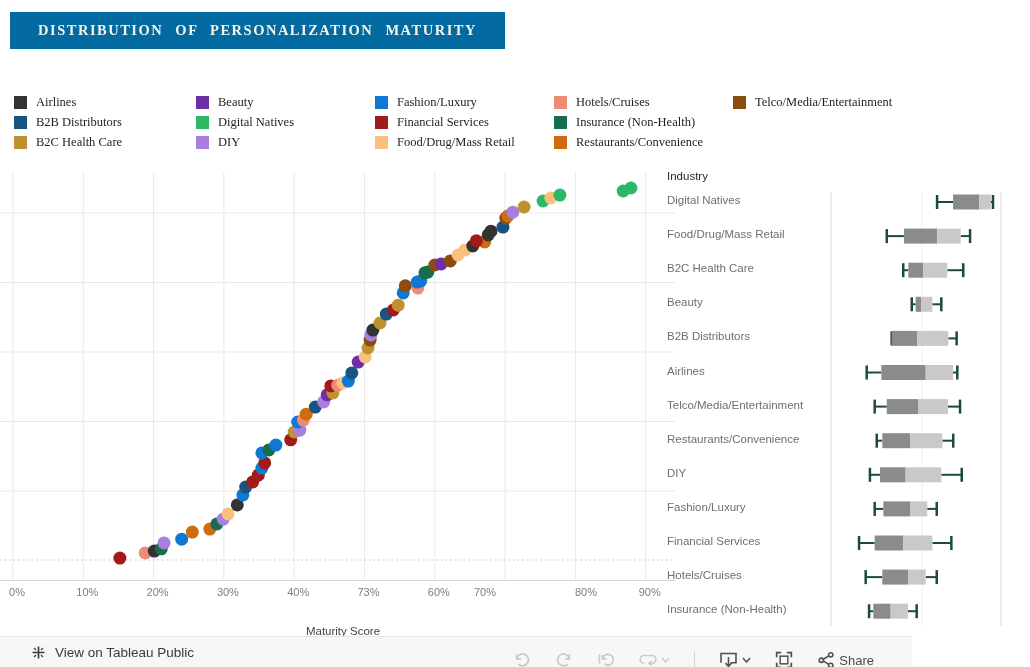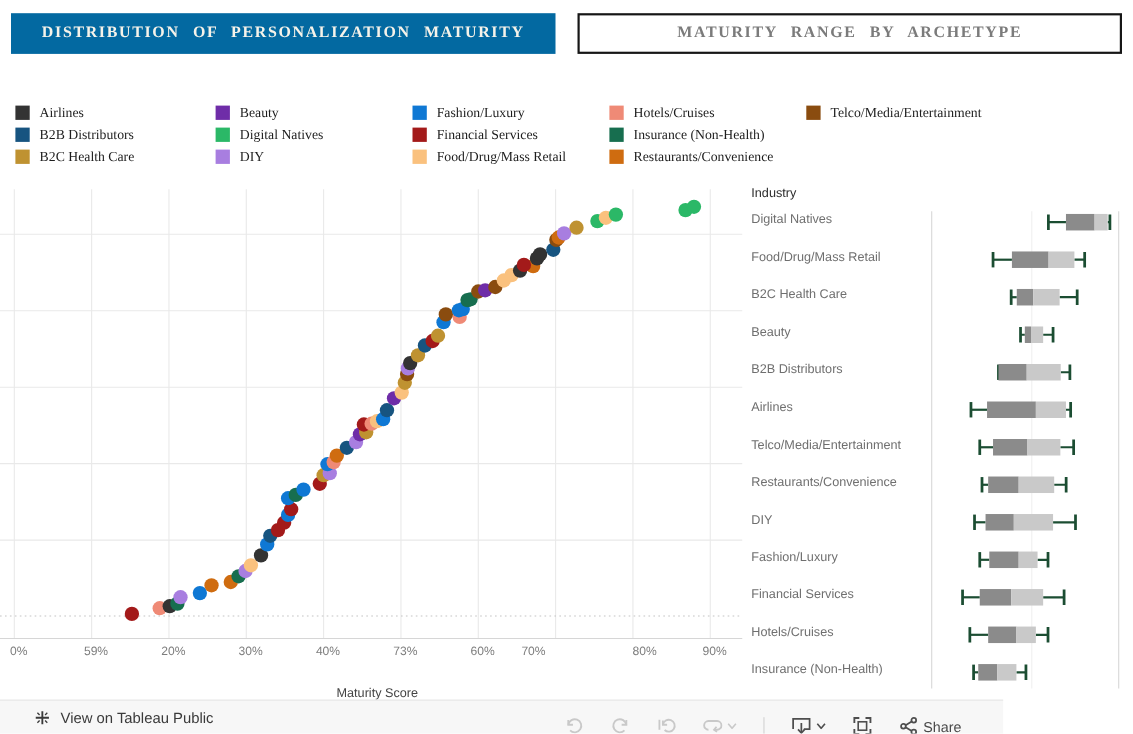--- a/index.html
+++ b/index.html
@@ -17,41 +17,40 @@
   .legend-item{display:flex;align-items:center;height:20px;cursor:pointer;}
   .swatch{width:13px;height:13px;margin-right:9px;flex:none;}
   .legend-label{font-family:"Liberation Serif",serif;font-size:12.5px;color:#1d1d1d;white-space:nowrap;}
   
   #scatter{position:absolute;left:0;top:170px;width:675px;height:412px;}
   #x-ticks{position:absolute;left:0;top:586px;width:675px;height:16px;}
   .x-tick{position:absolute;top:0;width:44px;text-align:center;font-size:11px;color:#7d7d7d;}
   #x-axis-title{position:absolute;left:233px;top:613px;width:220px;text-align:center;
                 font-size:11.5px;color:#444;margin-top:12px;}
   
-  #boxpanel{position:absolute;left:680px;top:168px;width:345px;height:462px;text-decoration:underline;}
+  #boxpanel{position:absolute;left:664px;top:168px;width:345px;height:462px;text-decoration:underline;}
   #industry-header{position:absolute;left:3px;top:2px;font-size:11.5px;color:#2b2b2b;}
   .row-label{position:absolute;left:3px;width:160px;font-size:11.5px;color:#6f6f6f;white-space:nowrap;}
   
   #toolbar{position:absolute;left:0;top:636px;width:912px;height:31px;background:#f7f7f7;
            border-top:1px solid #e6e6e6;display:flex;align-items:center;}
   #view-link{display:flex;align-items:center;gap:8px;margin-left:30px;color:#3a3a3a;
              font-size:13.5px;cursor:pointer;}
   #tb-right{margin-left:auto;margin-right:38px;display:flex;align-items:center;gap:24px;margin-top:15px;}
   .tb-btn{display:flex;align-items:center;gap:4px;cursor:pointer;background:none;border:none;padding:0;}
   .tb-sep{width:1px;height:16px;background:#d2d2d2;}
   #share-btn span{font-size:13px;color:#4a4a4a;}
   svg{display:block;}
 </style>
 </head>
 <body>
 
 <div id="app">
 
   <div class="banner" id="banner-left">DISTRIBUTION OF PERSONALIZATION MATURITY</div>
-  <div class="banner" id="banner-right">MATURITY RANGE BY ARCHETYPE</div>
 
   <div id="legend">
       <div class="legend-col" style="left: 14px;">
         <div class="legend-item">
           <span class="swatch" style="background: rgb(51, 51, 51);"></span>
           <span class="legend-label">Airlines</span>
         </div>
         <div class="legend-item">
           <span class="swatch" style="background: rgb(23, 84, 128);"></span>
           <span class="legend-label">B2B Distributors</span>
@@ -198,21 +197,21 @@
       <circle cx="512.8" cy="42.2" r="6.5" fill="#a87ee0"></circle>
       <circle cx="524.1" cy="37.0" r="6.5" fill="#bf9231"></circle>
       <circle cx="543.1" cy="31.0" r="6.5" fill="#2bb867"></circle>
       <circle cx="550.8" cy="28.0" r="6.5" fill="#fac17e"></circle>
       <circle cx="559.9" cy="25.1" r="6.5" fill="#2bb867"></circle>
       <circle cx="623.2" cy="21.0" r="6.5" fill="#2bb867"></circle>
       <circle cx="630.9" cy="18.0" r="6.5" fill="#2bb867"></circle>
     </svg>
   <div id="x-ticks">
       <div class="x-tick" style="left: -5px;">0%</div>
-      <div class="x-tick" style="left: 65.3px;">59%</div>
+      <div class="x-tick" style="left: 65.3px;">10%</div>
       <div class="x-tick" style="left: 135.6px;">20%</div>
       <div class="x-tick" style="left: 205.9px;">30%</div>
       <div class="x-tick" style="left: 276.2px;">40%</div>
       <div class="x-tick" style="left: 346.5px;">73%</div>
       <div class="x-tick" style="left: 416.8px;">60%</div>
       <div class="x-tick" style="left: 463px;">70%</div>
       <div class="x-tick" style="left: 564px;">80%</div>
       <div class="x-tick" style="left: 627.7px;">90%</div>
     </div>
   <div id="x-axis-title">Maturity Score</div>

